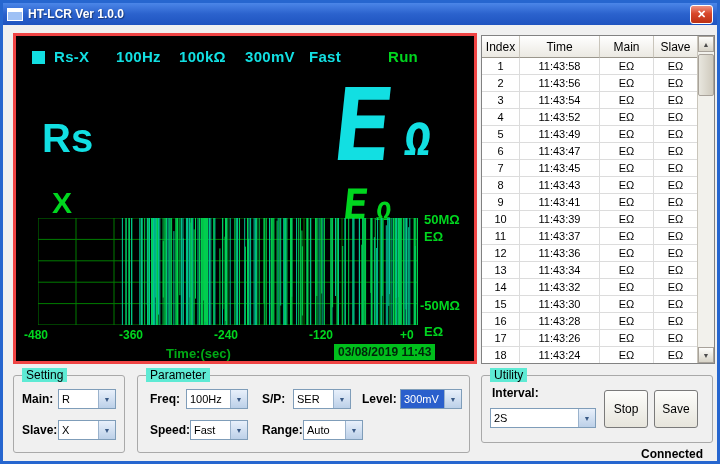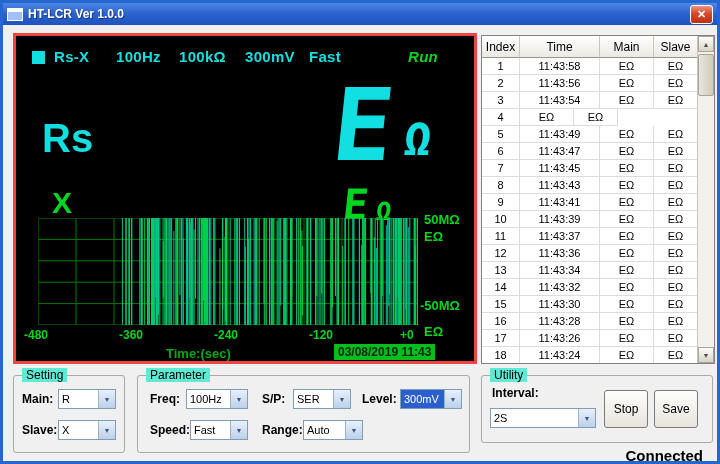--- a/index.html
+++ b/index.html
@@ -79,41 +79,41 @@
   .combo.selected .combo-text{background:#2a5fcc;color:#fff;}
   .combo-btn{
     width:16px;display:flex;align-items:center;justify-content:center;font-size:7px;color:#3a5a86;
     background:linear-gradient(180deg,#e8f0fb,#bcd0e8);border-left:1px solid #9ab2cc;
   }
   .push-btn{
     position:absolute;background:linear-gradient(180deg,#fdfdfb,#e7e5dc);
     border:1px solid #7a7a7a;border-radius:3px;font-size:12px;
     display:flex;align-items:center;justify-content:center;cursor:pointer;box-sizing:border-box;
   }
-  .connected{position:absolute;right:14px;top:444px;font-size:15px;font-weight:bold;}
+  .connected{position:absolute;right:14px;top:444px;font-size:12px;font-weight:bold;}
 </style>
 </head>
 <body>
 
 <div class="window">
 
   <div class="titlebar">
     <span class="app-icon"></span>
     <span class="title-text">HT-LCR Ver 1.0.0</span>
     <span class="close-btn">✕</span>
   </div>
 
   <div class="screen">
     <span class="abs sq" style="left:16px;top:15px;"></span>
     <span class="abs cyan status-item" style="left:38px;top:12px;">Rs-X</span>
     <span class="abs cyan status-item" style="left:100px;top:12px;">100Hz</span>
     <span class="abs cyan status-item" style="left:163px;top:12px;">100kΩ</span>
     <span class="abs cyan status-item" style="left:229px;top:12px;">300mV</span>
     <span class="abs cyan status-item" style="left:293px;top:12px;">Fast</span>
-    <span class="abs green status-item" style="left:392px;top:12px;font-style:italic;">Run</span>
+    <span class="abs green status-item" style="left:372px;top:12px;">Run</span>
 
     <span class="abs cyan" style="left:26px;top:80px;font-size:40px;">Rs</span>
     <span class="abs cyan big-val" style="left:317px;top:40px;font-size:100px;">E</span>
     <span class="abs cyan big-val" style="left:388px;top:80px;font-size:46px;">Ω</span>
 
     <span class="abs green" style="left:36px;top:150px;font-size:30px;">X</span>
     <span class="abs green big-val" style="left:327px;top:148px;font-size:42px;">E</span>
     <span class="abs green big-val" style="left:360px;top:162px;font-size:26px;">Ω</span>
 
     <div class="graph-wrap">
@@ -414,20 +414,21 @@
       <span class="td c-slave">EΩ</span>
     </div>
         <div class="trow">
       <span class="td c-index">3</span>
       <span class="td c-time">11:43:54</span>
       <span class="td c-main">EΩ</span>
       <span class="td c-slave">EΩ</span>
     </div>
         <div class="trow">
       <span class="td c-index">4</span>
+      <span class="td c-time">11:43:52</span>
       <span class="td c-main">EΩ</span>
       <span class="td c-slave">EΩ</span>
     </div>
         <div class="trow">
       <span class="td c-index">5</span>
       <span class="td c-time">11:43:49</span>
       <span class="td c-main">EΩ</span>
       <span class="td c-slave">EΩ</span>
     </div>
         <div class="trow">

